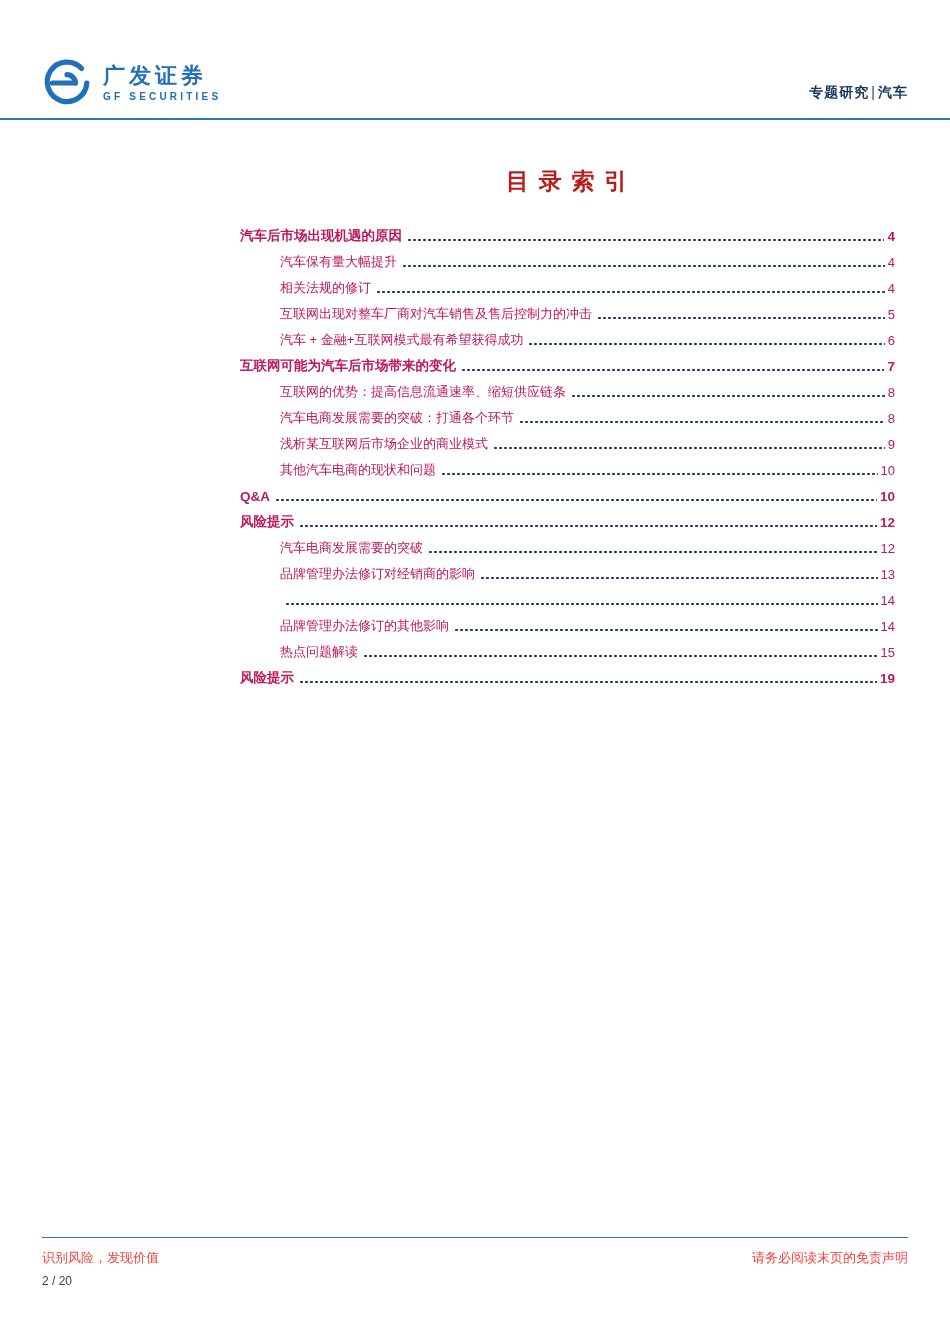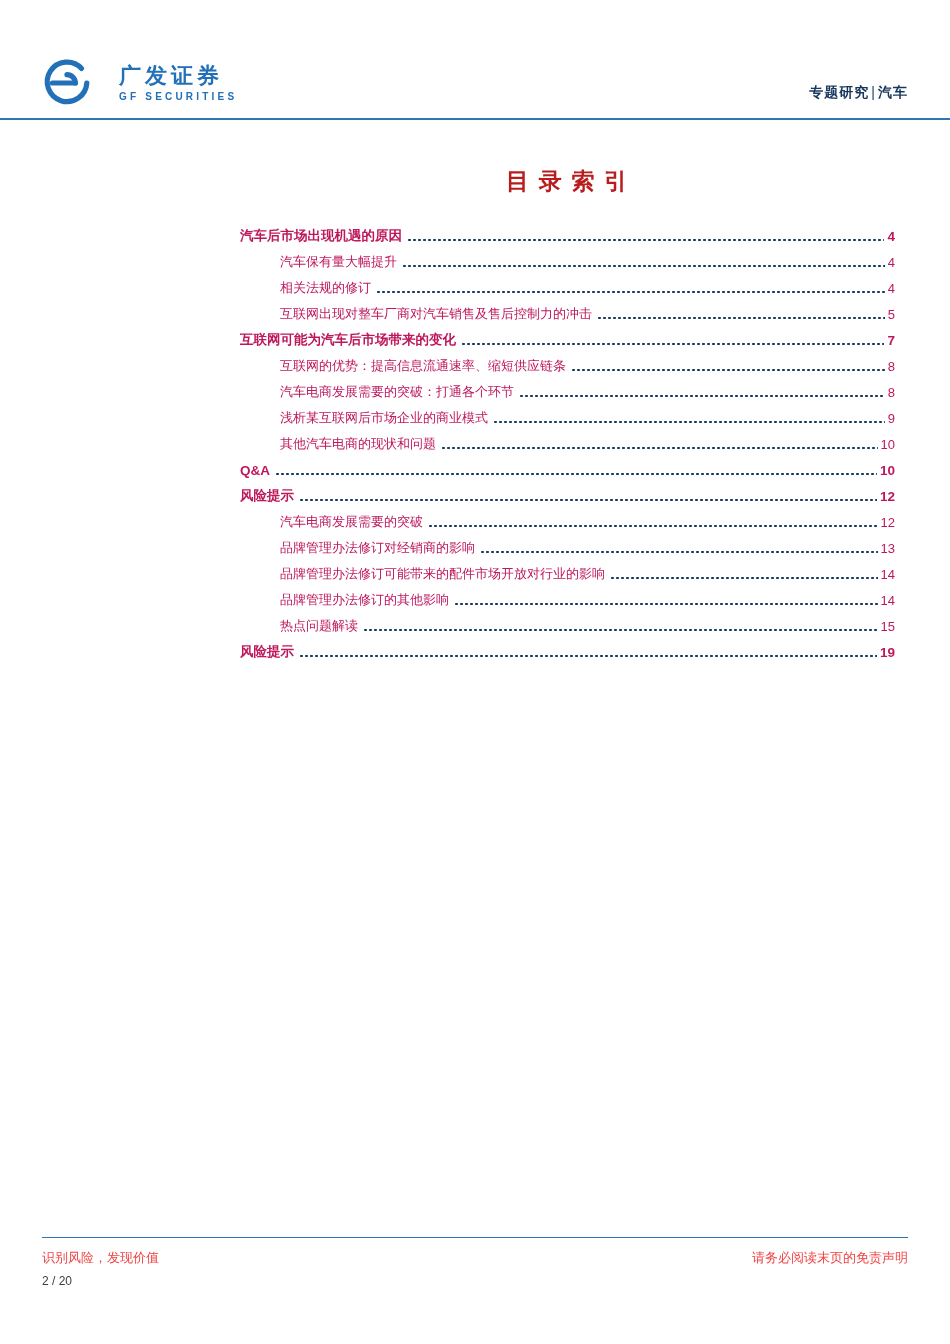--- a/index.html
+++ b/index.html
@@ -14,21 +14,21 @@
   
   .header {
     position: absolute;
     top: 0; left: 0; right: 0;
     padding: 58px 42px 10px 42px;
     display: flex;
     justify-content: space-between;
     align-items: flex-end;
     border-bottom: 2px solid #2e75b6;
   }
-  .brand { display: flex; align-items: center; gap: 27px; }
+  .brand { display: flex; align-items: center; gap: 11px; }
   .brand-icon { width: 50px; height: 50px; }
   .brand-text { display: flex; flex-direction: column; line-height: 1.1; }
   .brand-cn {
     color: #2270b7; font-size: 22px; font-weight: bold; letter-spacing: 4px;
   }
   .brand-en {
     color: #2270b7; font-size: 10px; font-weight: bold; letter-spacing: 3.2px;
     margin-top: 3px;
     text-align: right;
   }
@@ -133,20 +133,25 @@
       <div class="toc-row l2">
         <span class="toc-label">相关法规的修订</span>
         <span class="leader"></span>
         <span class="toc-page">4</span>
       </div>
       <div class="toc-row l2">
         <span class="toc-label">互联网出现对整车厂商对汽车销售及售后控制力的冲击</span>
         <span class="leader"></span>
         <span class="toc-page">5</span>
       </div>
+      <div class="toc-row l2">
+        <span class="toc-label">汽车 + 金融+互联网模式最有希望获得成功</span>
+        <span class="leader"></span>
+        <span class="toc-page">6</span>
+      </div>
       <div class="toc-row l1">
         <span class="toc-label">互联网可能为汽车后市场带来的变化</span>
         <span class="leader"></span>
         <span class="toc-page">7</span>
       </div>
       <div class="toc-row l2">
         <span class="toc-label">互联网的优势：提高信息流通速率、缩短供应链条</span>
         <span class="leader"></span>
         <span class="toc-page">8</span>
       </div>
@@ -179,21 +184,20 @@
         <span class="toc-label">汽车电商发展需要的突破</span>
         <span class="leader"></span>
         <span class="toc-page">12</span>
       </div>
       <div class="toc-row l2">
         <span class="toc-label">品牌管理办法修订对经销商的影响</span>
         <span class="leader"></span>
         <span class="toc-page">13</span>
       </div>
       <div class="toc-row l2">
-        <span class="toc-label">品牌管理办法修订可能带来的配件市场开放对行业的影响</span>
         <span class="leader"></span>
         <span class="toc-page">14</span>
       </div>
       <div class="toc-row l2">
         <span class="toc-label">品牌管理办法修订的其他影响</span>
         <span class="leader"></span>
         <span class="toc-page">14</span>
       </div>
       <div class="toc-row l2">
         <span class="toc-label">热点问题解读</span>

